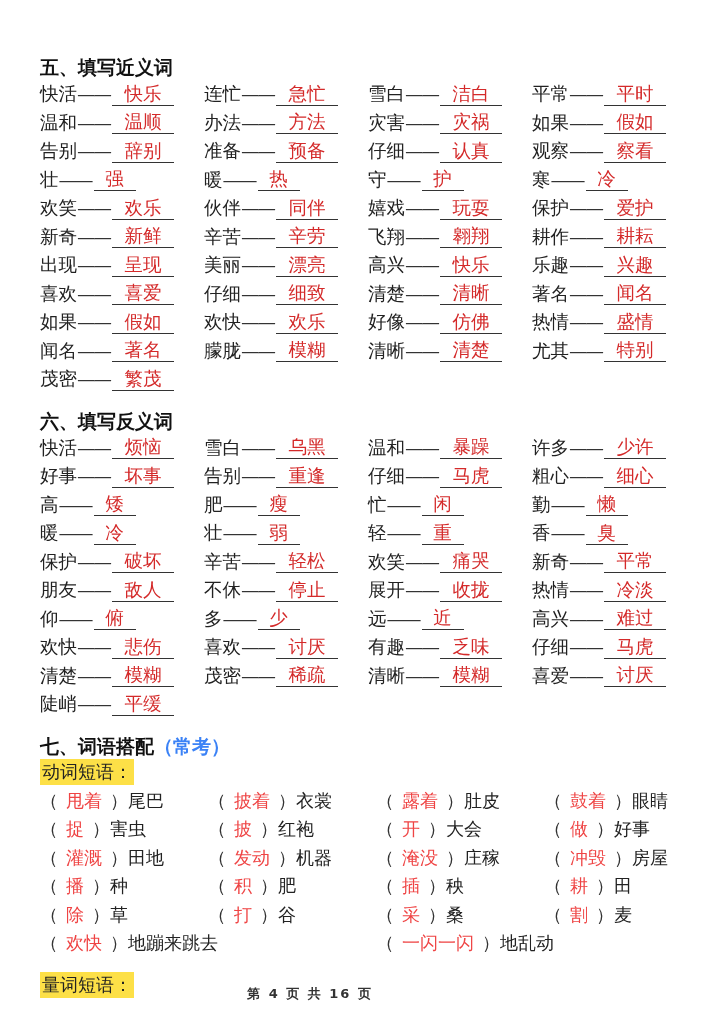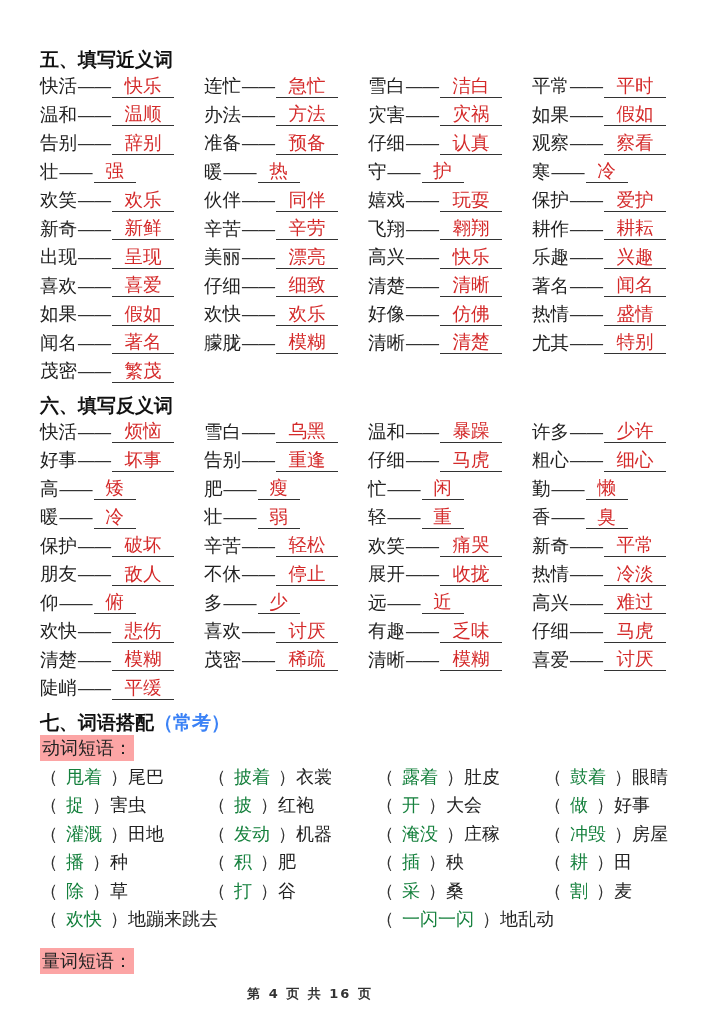--- a/index.html
+++ b/index.html
@@ -4,47 +4,47 @@
 <style>
   html, body { margin: 0; padding: 0; background: #ffffff; }
   body {
     width: 725px; height: 1024px; position: relative; overflow: hidden;
     font-family: "DejaVu Sans", "Liberation Sans", sans-serif;
     color: #222222;
   }
   .page { position: absolute; left: 40px; top: 40px; width: 650px; }
   .section-title {
     font-weight: bold; font-size: 19px; color: #111111;
-    height: 26px; line-height: 26px; margin-top: 6px;
+    height: 26px; line-height: 26px; margin-top: 14px;
   }
   .section-title .note { color: #3b82f6; }
   .grid { display: grid; grid-template-columns: 164px 164px 164px 164px; }
   .pair {
     height: 28.5px; line-height: 28.5px; font-size: 18.5px;
     white-space: nowrap; display: flex; align-items: center;
   }
   .pair .word { color: #222; }
   .pair .dash { color: #333; letter-spacing: -2px; margin-right: 2px; }
   .pair .answer {
     display: inline-block; color: #d42a2a; text-align: center;
     border-bottom: 1.5px solid #333; line-height: 22px; height: 22px;
     min-width: 58px; padding: 0 2px;
   }
   .pair.single .answer { min-width: 38px; }
   .tag-row { height: 28px; line-height: 28px; }
   .tag {
-    display: inline-block; background: #fca5a5; color: #222;
+    display: inline-block; background: #fde047; color: #222;
     font-size: 18px; padding: 0 2px; line-height: 26px;
   }
   .match-grid { display: grid; grid-template-columns: 168px 168px 168px 168px; }
   .match {
     height: 28.5px; line-height: 28.5px; font-size: 18px; white-space: nowrap;
   }
   .match .paren { color: #333; }
-  .match .fill { color: #15803d; margin: 0 8px; }
+  .match .fill { color: #ef4444; margin: 0 8px; }
   .match.wide { grid-column: span 2; }
   .footer {
     position: absolute; left: 0; width: 620px; top: 985px; text-align: center;
     font-size: 13px; font-weight: bold; color: #333; letter-spacing: 2px;
   }
 </style>
 </head>
 <body>
 
 <div class="page">

